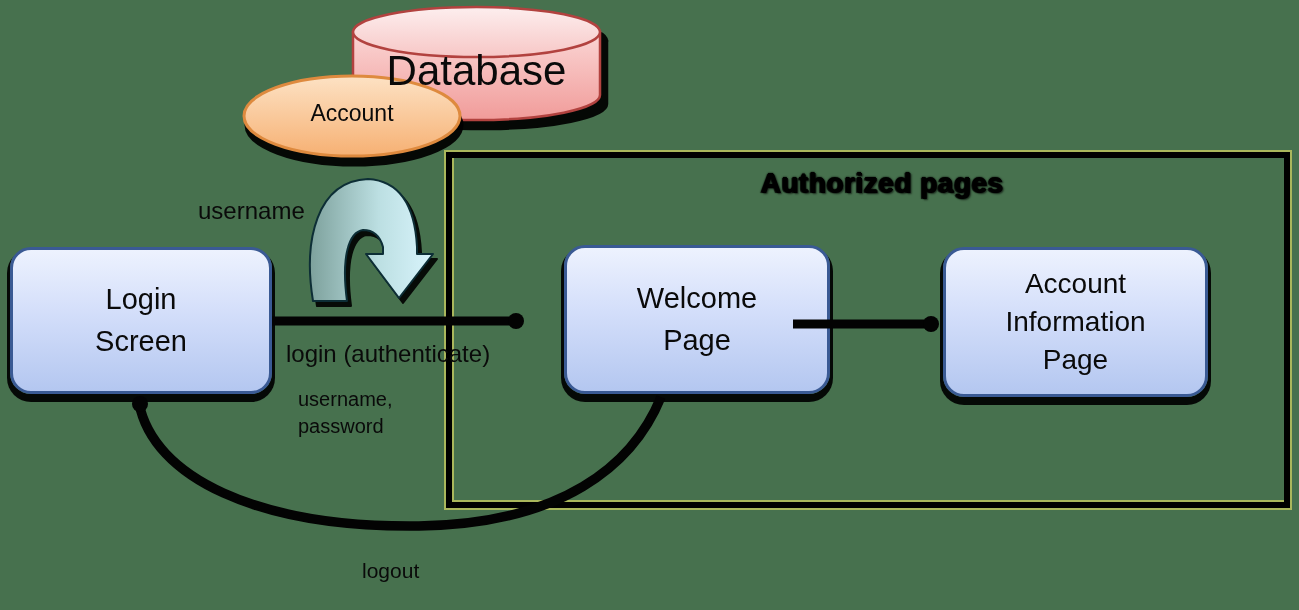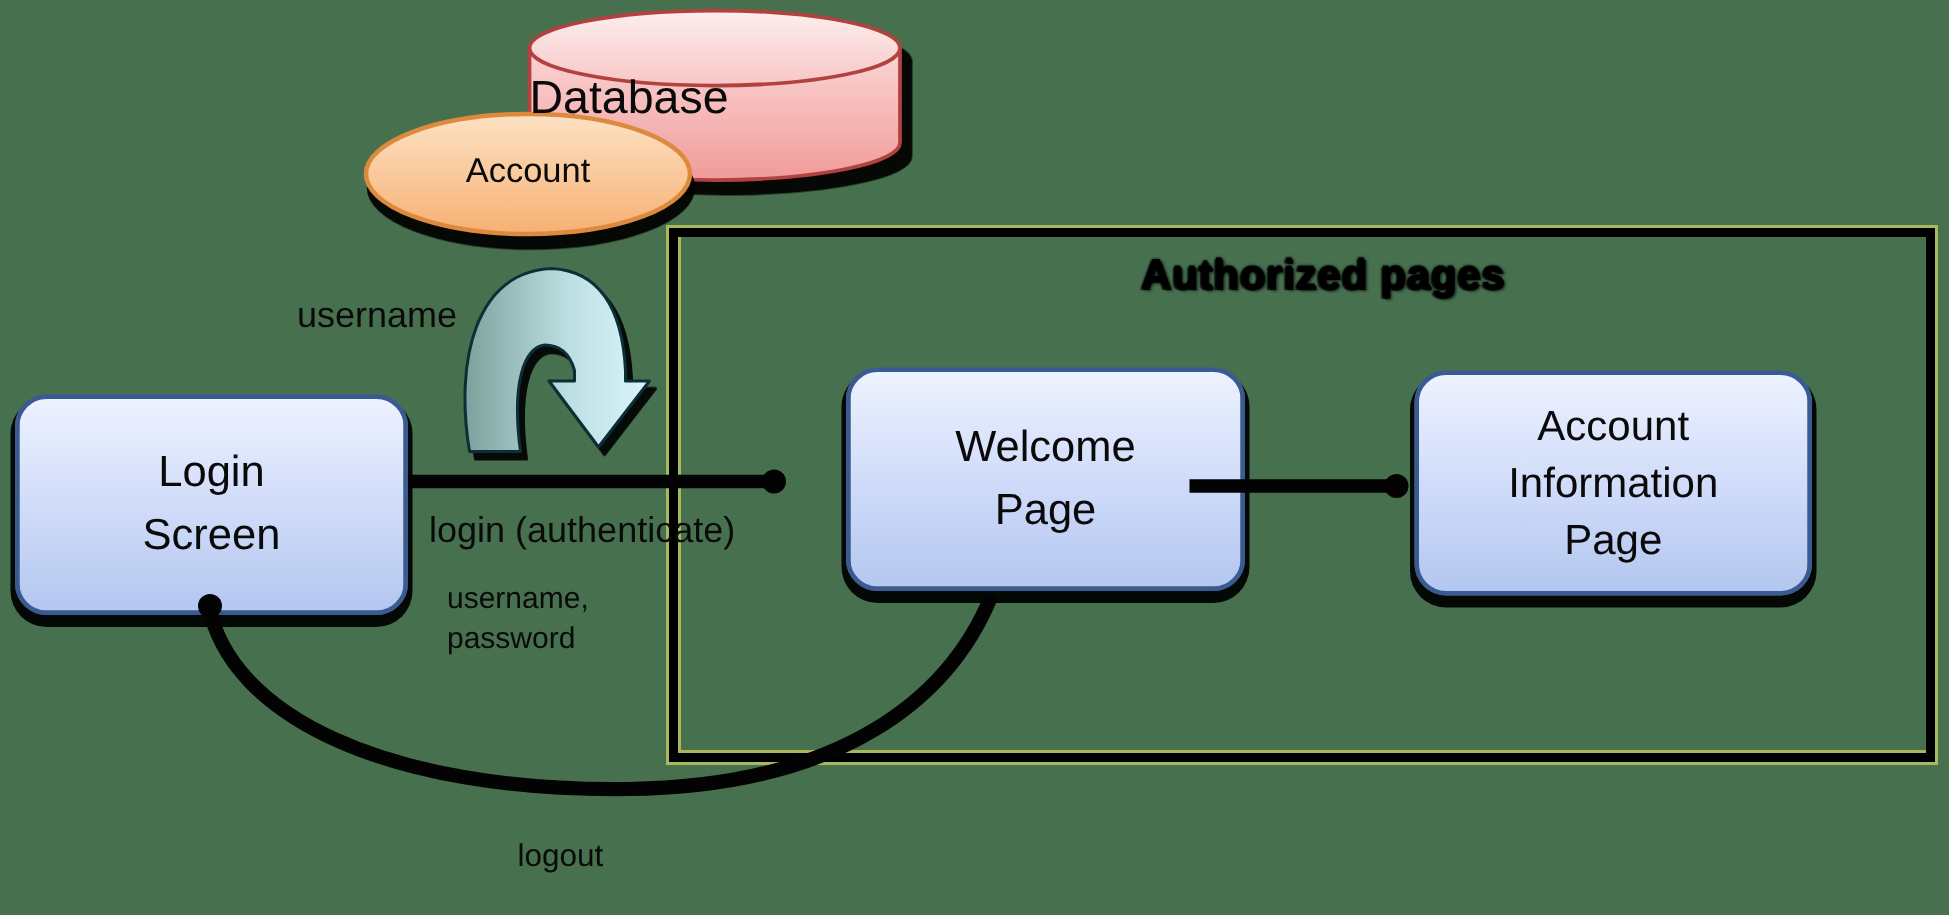--- a/index.html
+++ b/index.html
@@ -29,32 +29,32 @@
   
   .node {
     position:absolute; box-sizing:border-box;
     border:3px solid #3a5a94; border-radius:21px;
     background:linear-gradient(180deg,#edf2fe 0%,#d3defa 45%,#b4c7f0 100%);
     box-shadow: 0 5px 0 3px rgba(0,0,0,0.92);
     display:flex; align-items:center; justify-content:center;
     text-align:center; white-space:pre-line;
     font-size:29px; line-height:1.42; color:#0a0a0a;
   }
-  .node-login   { left:10px;  top:247px; width:262px; height:147px;margin-top:16px; }
+  .node-login   { left:10px;  top:247px; width:262px; height:147px; }
   .node-welcome { left:528px; top:245px; width:266px; height:149px;margin-left:36px; }
   .node-account { left:943px; top:247px; width:265px; height:150px; font-size:28px; line-height:1.35; }
 
   
   .lbl { position:absolute; white-space:pre-line; }
-  .lbl-database { left:353px; top:47px;  width:247px; font-size:31px; }
+  .lbl-database { left:353px; top:47px;  width:247px; text-align:center; font-size:42px; }
   .lbl-account  { left:244px; top:100px; width:216px; text-align:center; font-size:23px; }
   .lbl-username { left:198px; top:197px; font-size:24px; }
   .lbl-auth     { left:286px; top:340px; font-size:24px; }
   .lbl-creds    { left:298px; top:386px; font-size:20px; line-height:27px; }
-  .lbl-logout   { left:345px; top:559px; font-size:21px; }
+  .lbl-logout   { left:362px; top:559px; font-size:21px; }
 
   .sh-db    { filter: drop-shadow(7px 9px 0 rgba(0,0,0,0.93)); }
   .sh-acc   { filter: drop-shadow(2px 9px 0 rgba(0,0,0,0.93)); }
   .sh-arrow { filter: drop-shadow(4px 5px 0 rgba(0,0,0,0.9)); }
 </style>
 </head>
 <body>
 
 <div class="canvas">
 

